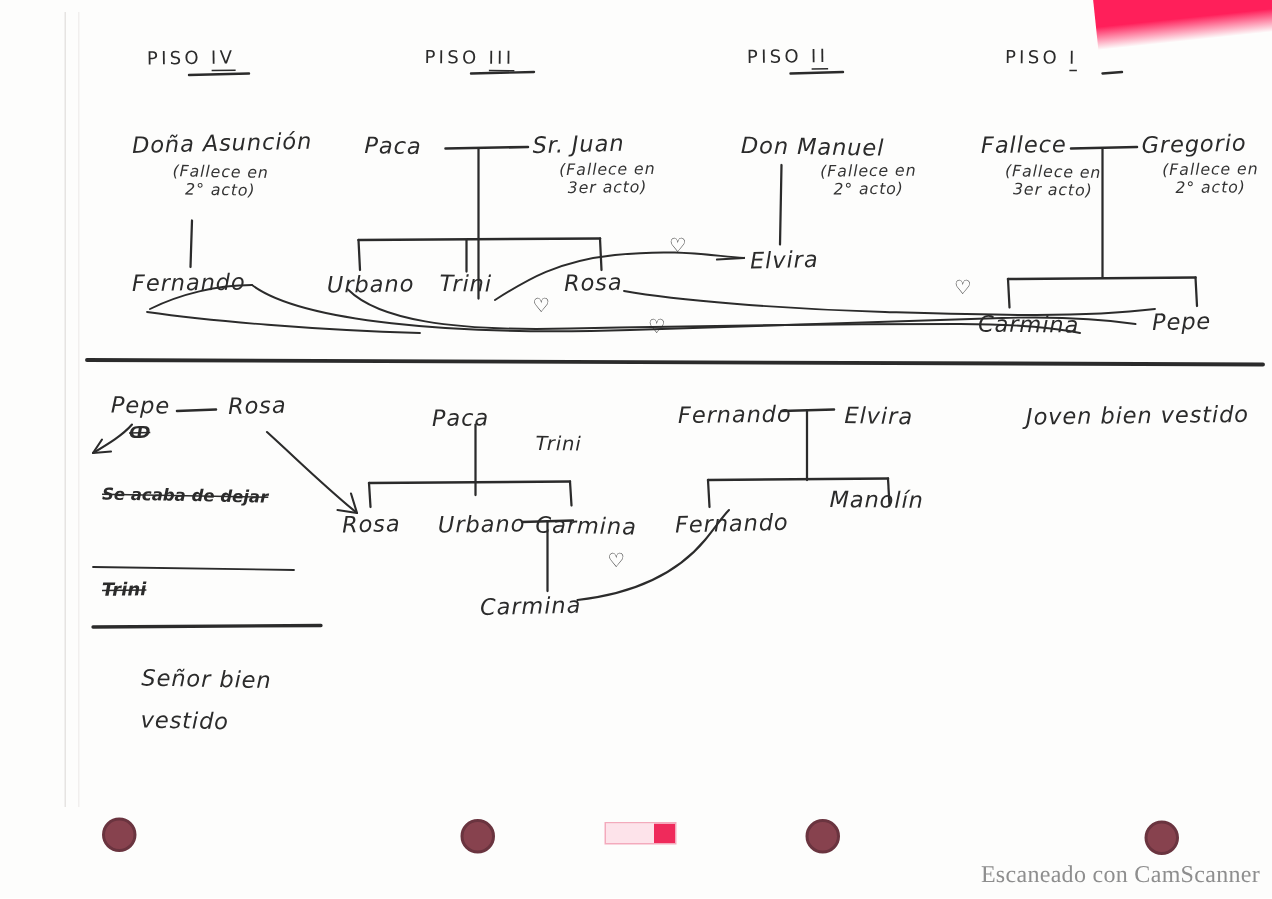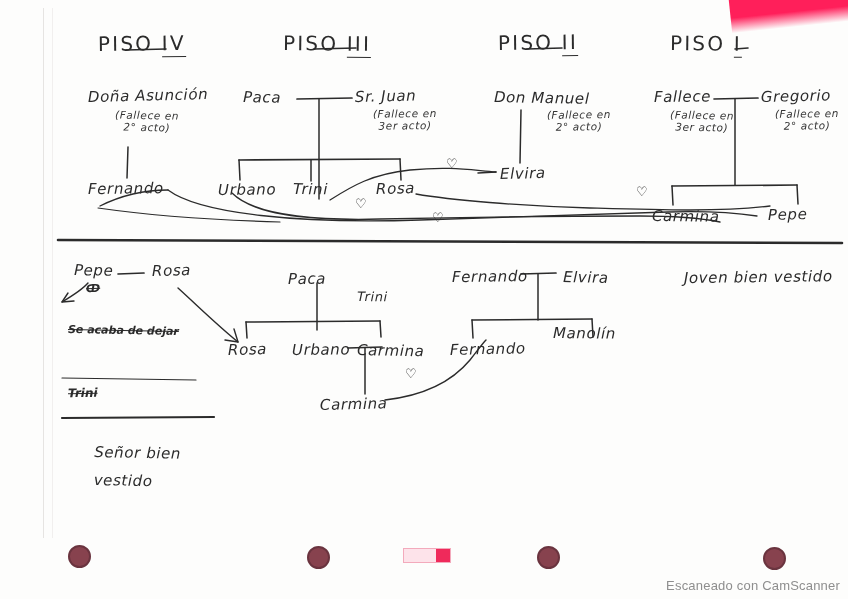--- a/index.html
+++ b/index.html
@@ -52,21 +52,21 @@
     white-space: nowrap;
     letter-spacing: 0.6px;
     transform-origin: left center;
   }
   .hw.name {
     font-size: 15px;
     font-style: italic;
     font-weight: 400;
   }
   .hw.floor {
-    font-size: 20px;
+    font-size: 12px;
     letter-spacing: 2.2px;
   }
   .hw.note {
     font-size: 10.5px;
     font-style: italic;
     line-height: 12px;
     white-space: pre;
     text-align: center;
     color: #333;
   }
@@ -115,23 +115,23 @@
     flex: 1;
     background: #fde3ea;
   }
   .cs-badge .rgt {
     width: 14px;
     background: #ef2a5b;
   }
   .cs-foot {
     position: absolute;
     right: 8px; bottom: 6px;
-    font-size: 13px;
+    font-size: 16px;
     color: #8e8e8e;
-    font-family: Liberation Sans, sans-serif;
+    font-family: Liberation Serif, serif;
     letter-spacing: .2px;
   }
   .scribble {
     position: absolute;
     color: #2b2b2b;
     font-size: 12px;
     font-style: italic;
     font-weight: 700;
     white-space: nowrap;
   }

